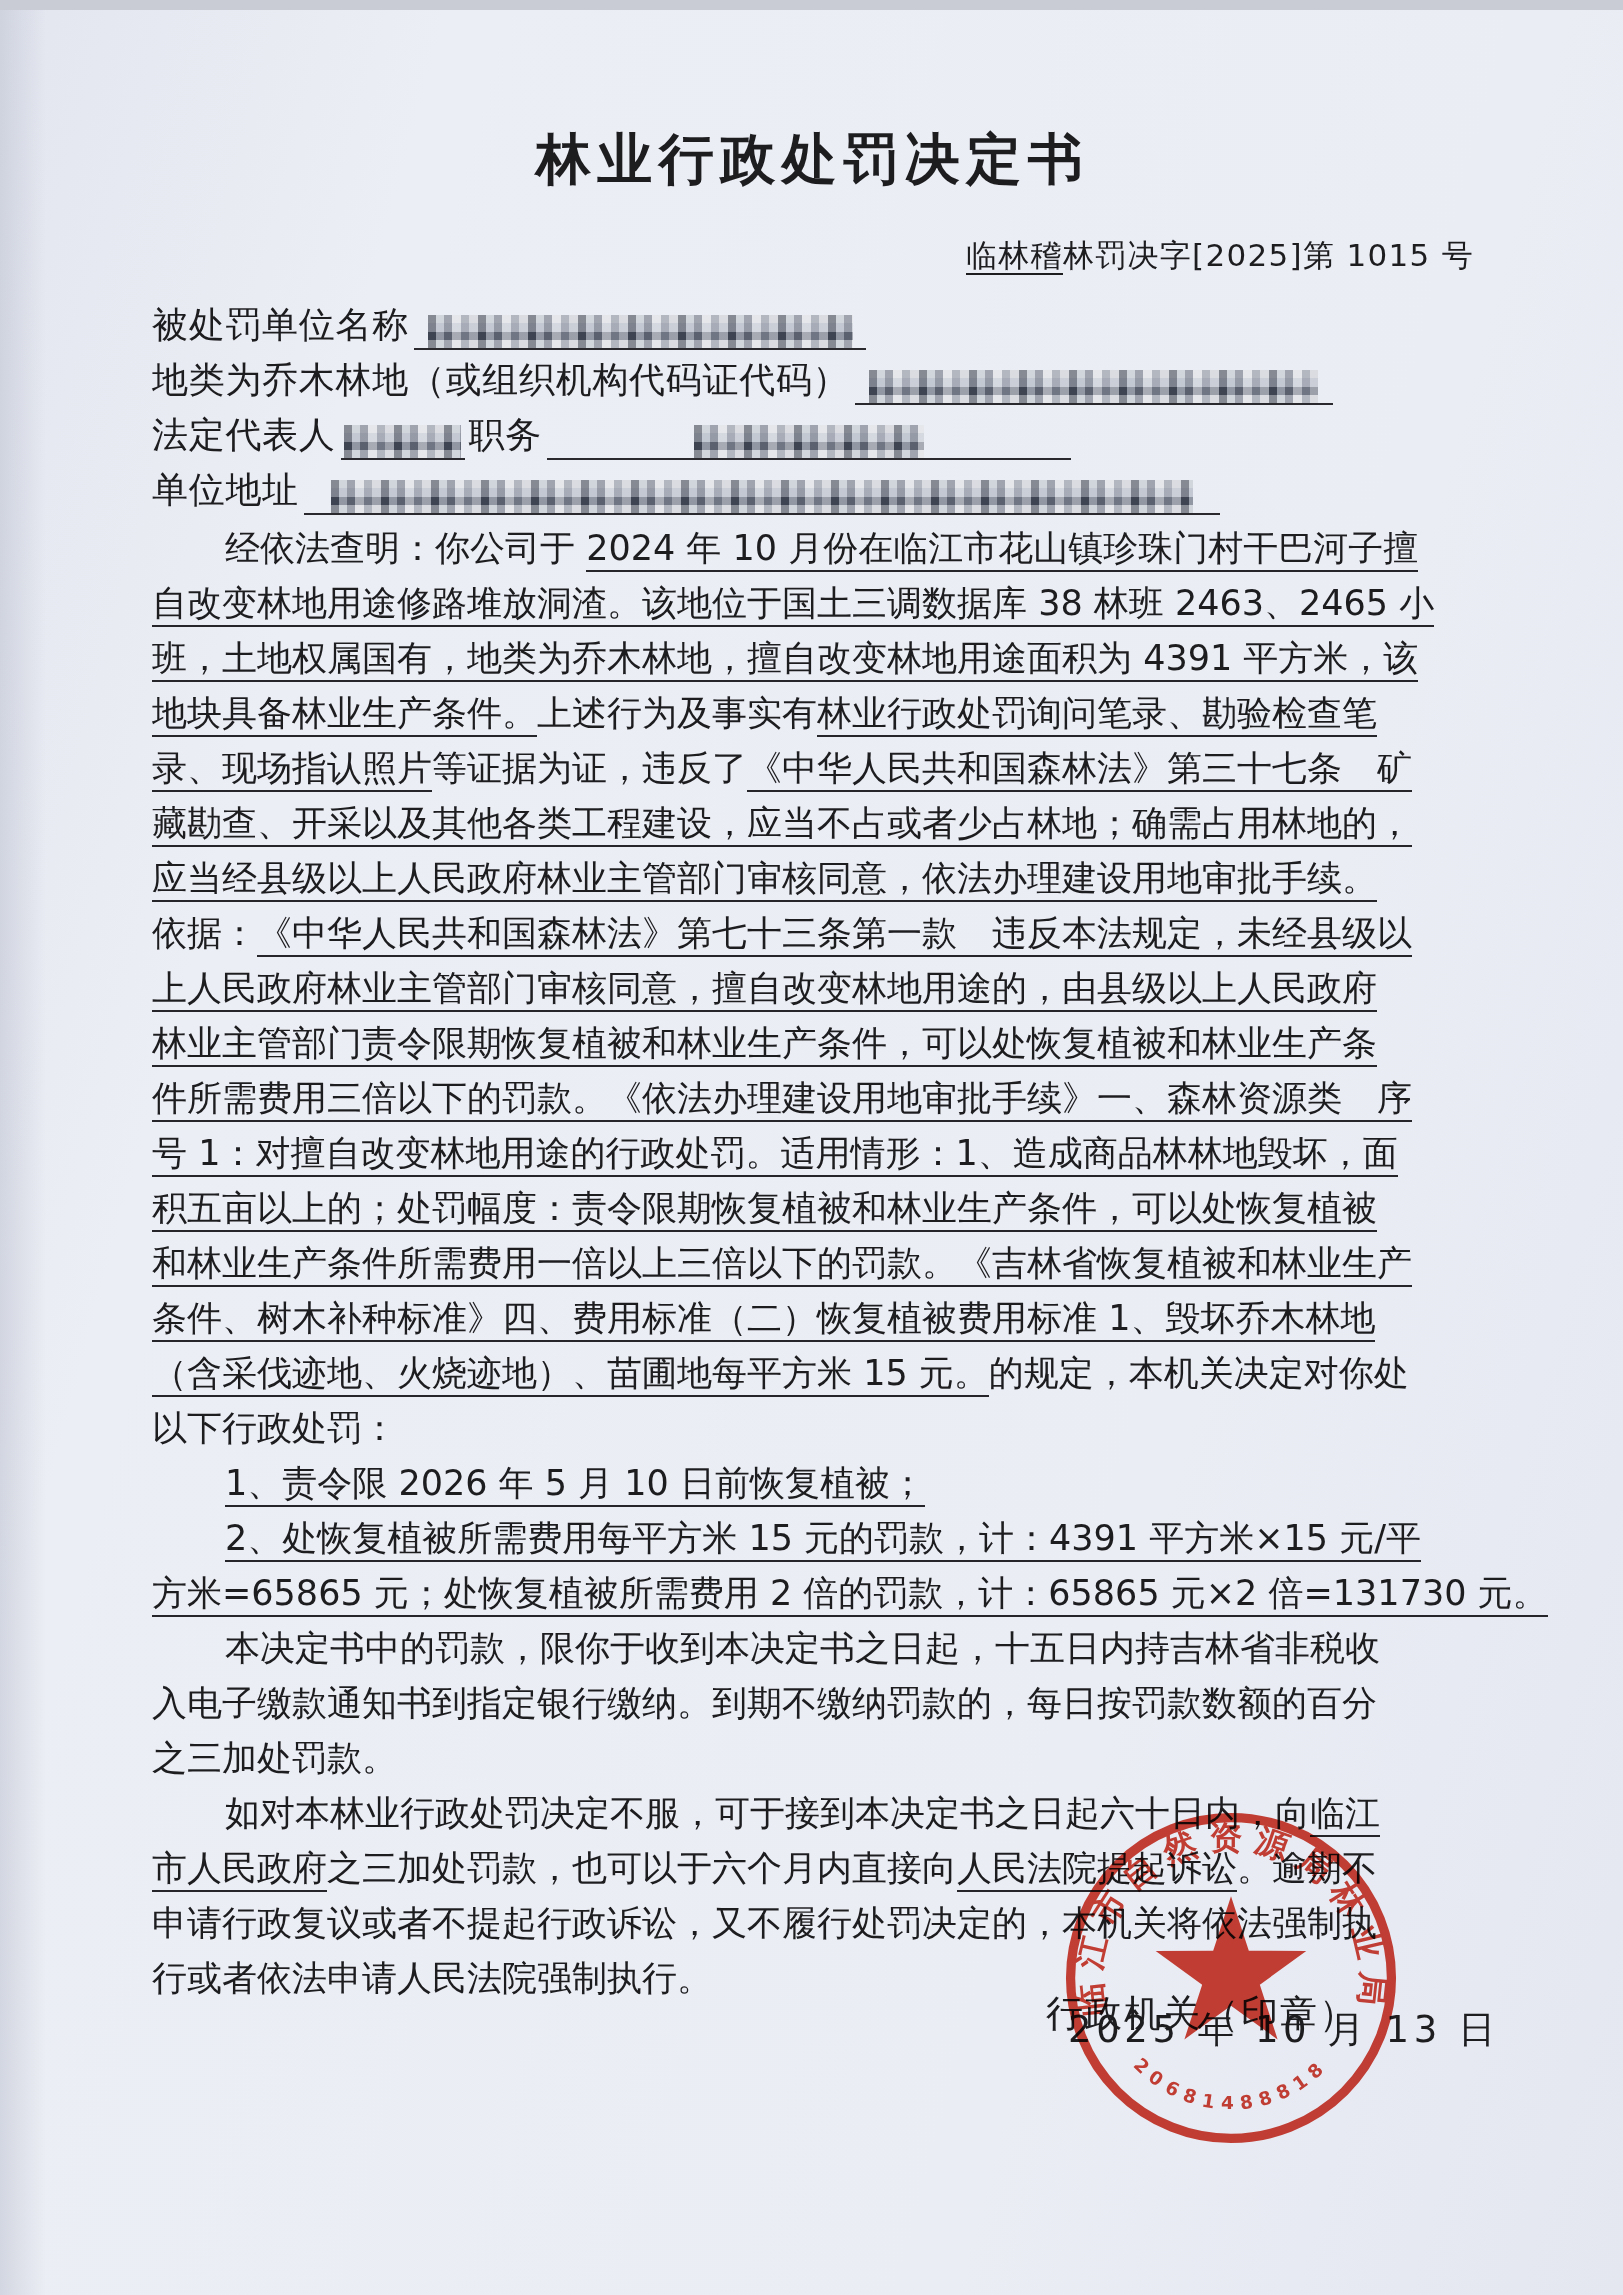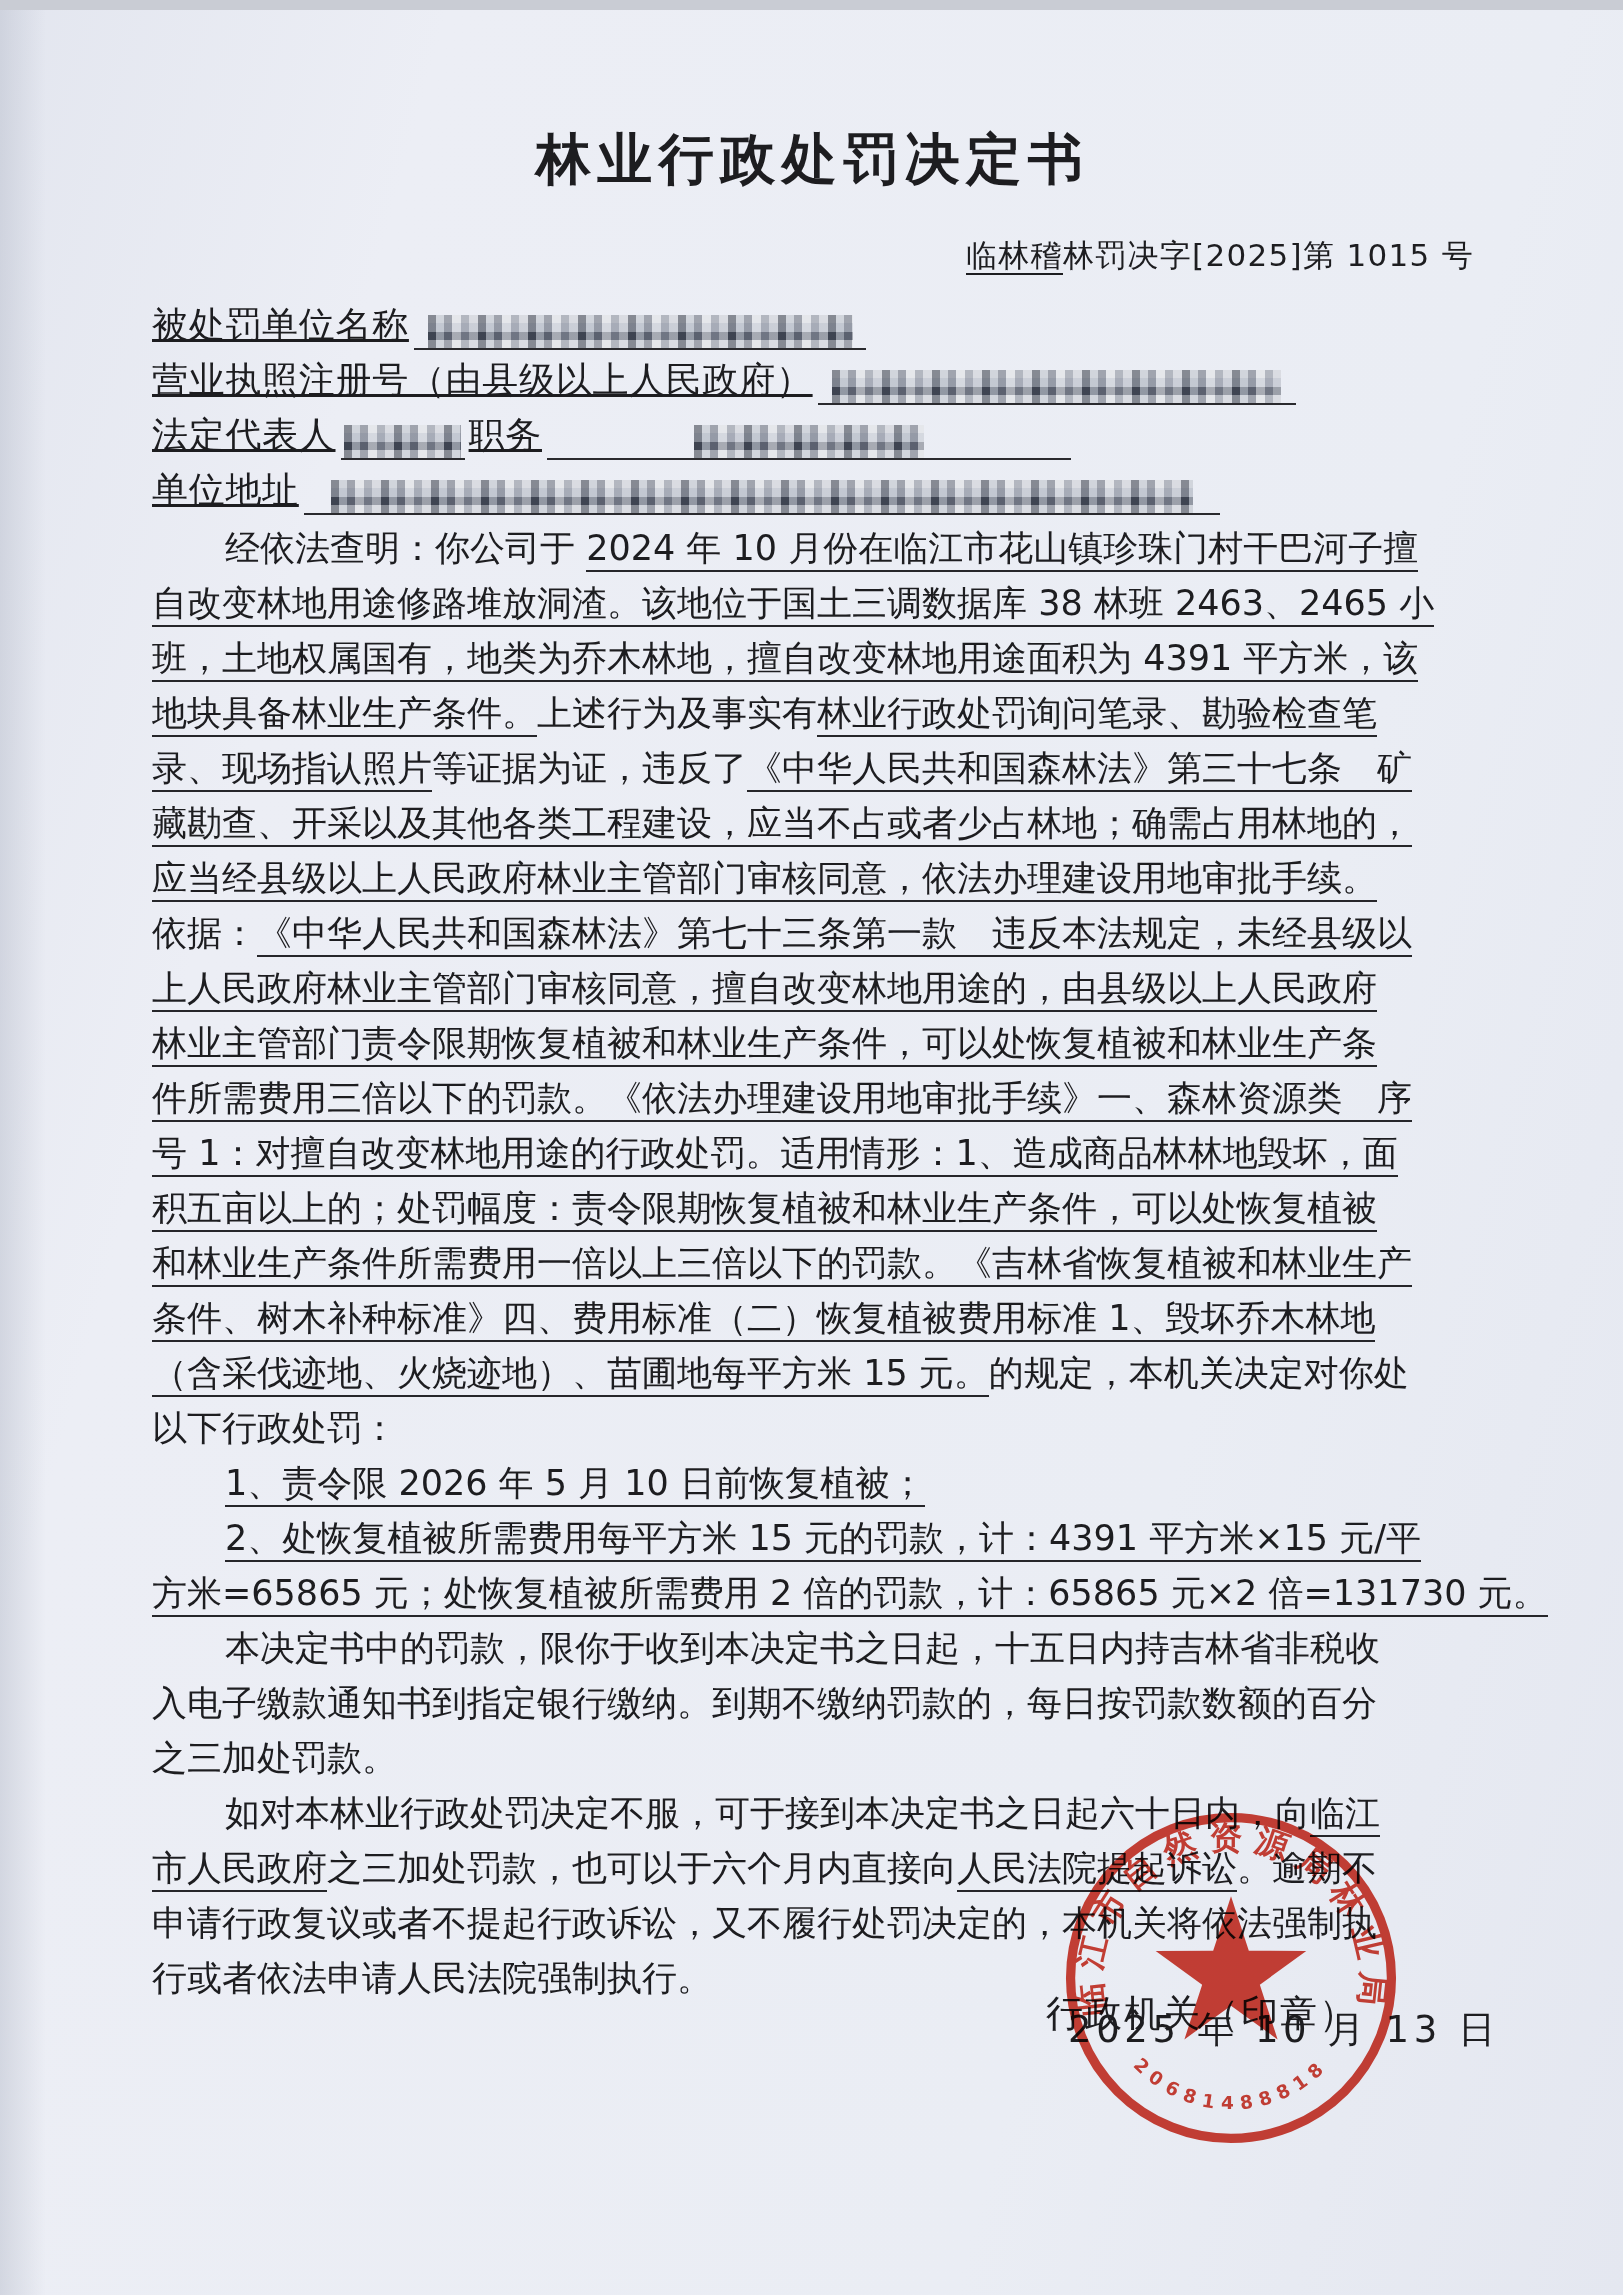--- a/index.html
+++ b/index.html
@@ -19,21 +19,21 @@
     margin:0;text-align:center;
     font-size:55px;font-weight:700;letter-spacing:6.5px;
   }
   .docno{
     position:absolute;top:225px;left:151px;width:1323px;
     text-align:right;font-size:31px;letter-spacing:1.3px;white-space:nowrap;
   }
   .docno .upart{border-bottom:2.6px solid var(--ink,#1d1d20);padding-bottom:0;}
   .fields{position:absolute;top:285px;left:152px;width:1335px;}
   .field{display:flex;align-items:flex-end;height:55px;font-size:36px;white-space:nowrap;}
-  .flabel{letter-spacing:0.7px;text-decoration:underline;}
+  .flabel{letter-spacing:0.7px;}
   .fill{
     display:inline-flex;justify-content:center;align-items:flex-end;
     height:42px;margin-left:5.2px;margin-right:3.9px;
     border-bottom:2.6px solid #2a2a2e;
   }
   .mosaic{
     display:block;height:33px;width:94%;
     background-image:
       repeating-linear-gradient(0deg, rgba(255,255,255,.35) 0 7.9px, rgba(45,50,62,.28) 7.9px 15.7px, rgba(210,214,222,.4) 15.7px 25px),
       repeating-linear-gradient(90deg, #454b59 0 7.9px, #b9bfca 7.9px 15.7px, #6d7382 15.7px 23.6px, #d7dae1 23.6px 33px, #8a909e 33px 41px, #c6cad3 41px 50px);
@@ -66,21 +66,21 @@
   <div class="docno"><span class="upart">临林稽</span><span>林罚决字[2025]第 1015 号</span></div>
 
   <div class="fields" id="fields">
       <div class="field">
         <span class="flabel">被处罚单位名称</span>
         <span class="fill fill-unit-name">
           <i class="mosaic"></i>
         </span>
       </div>
       <div class="field">
-        <span class="flabel">营业执照注册号（由县级以上人民政府）</span>
+        <span class="flabel">地类为乔木林地（或组织机构代码证代码）</span>
         <span class="fill fill-license-no">
           <i class="mosaic"></i>
         </span>
       </div>
       <div class="field">
         <span class="flabel">法定代表人</span>
         <span class="fill fill-legal-rep">
           <i class="mosaic"></i>
         </span>
         <span class="flabel">职务</span>

